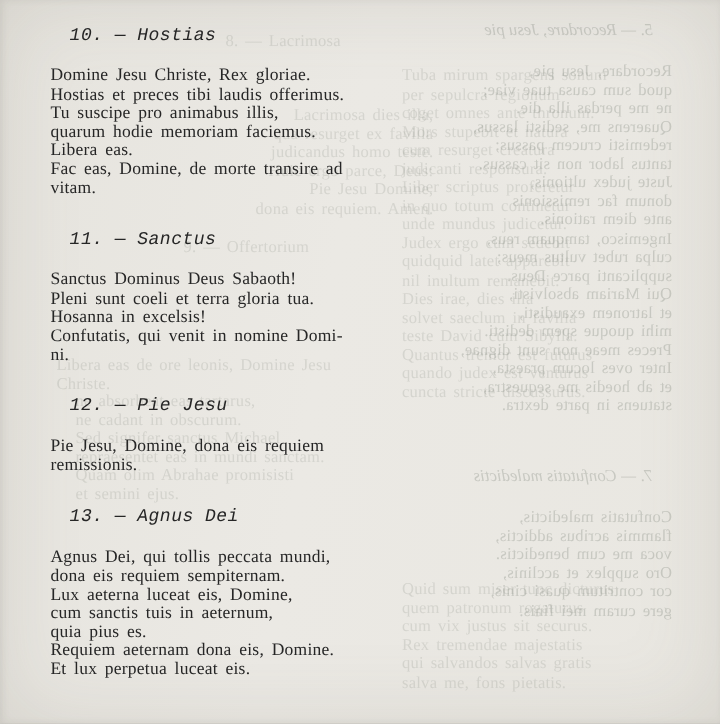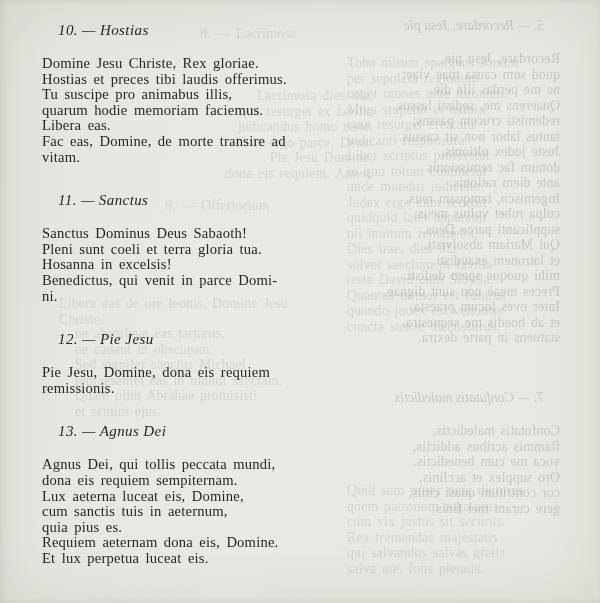--- a/index.html
+++ b/index.html
@@ -11,37 +11,37 @@
     box-shadow:inset 0 0 70px rgba(120,115,100,0.16), inset 2px 0 6px rgba(110,105,95,0.12);
     font-family:"Liberation Serif","DejaVu Serif",serif;
     color:#262626;
   }
   
   .column{position:absolute;left:42px;top:22px;width:302px;z-index:3;}
   .song-section{margin:0 0 27px 0;}
   .heading{
     font-style:italic;font-weight:normal;
     font-size:15px;line-height:16px;
-    margin:0 0 18px 16px;letter-spacing:0.4px;
+    margin:0 0 18px 16px;letter-spacing:0.4px;font-family:Liberation Mono, monospace;
   }
   .stanza{font-size:14.6px;line-height:15.6px;letter-spacing:0.2px;word-spacing:2.5px;}
   .stanza-line{white-space:nowrap;}
   
   .ghost-layer{position:absolute;top:0;height:603px;pointer-events:none;}
   .ghost-block{position:absolute;width:100%;}
   .g-heading{font-style:italic;font-size:14px;line-height:15px;margin:0 0 18px 16px;}
   .g-line{font-size:13.8px;line-height:15.5px;letter-spacing:0.2px;word-spacing:2px;white-space:nowrap;}
   .mirrored{
     left:270px;width:290px;z-index:1;
     transform:scaleX(-1);
     color:rgba(124,128,118,0.30);
     filter:blur(0.4px);
   }
   .faint{
-    left:15px;width:548px;z-index:2;
+    left:3px;width:548px;z-index:2;
     color:rgba(138,141,130,0.22);
     filter:blur(0.5px);
   }
   .faint .ghost-block{width:auto;}
 </style>
 </head>
 <body>
 
 <div class="page">
   <div class="ghost-layer mirrored">
@@ -146,21 +146,21 @@
           <div class="stanza-line">vitam.</div>
         </div>
   </section>
 
   <section class="song-section">
     <h2 class="heading">11. — Sanctus</h2>
     <div class="stanza">
           <div class="stanza-line">Sanctus Dominus Deus Sabaoth!</div>
           <div class="stanza-line">Pleni sunt coeli et terra gloria tua.</div>
           <div class="stanza-line">Hosanna in excelsis!</div>
-          <div class="stanza-line">Benedictus, qui venit in parce Domi-</div>
+          <div class="stanza-line">Confutatis, qui venit in nomine Domi-</div>
           <div class="stanza-line">ni.</div>
         </div>
   </section>
 
   <section class="song-section">
     <h2 class="heading">12. — Pie Jesu</h2>
     <div class="stanza">
           <div class="stanza-line">Pie Jesu, Domine, dona eis requiem</div>
           <div class="stanza-line">remissionis.</div>
         </div>

